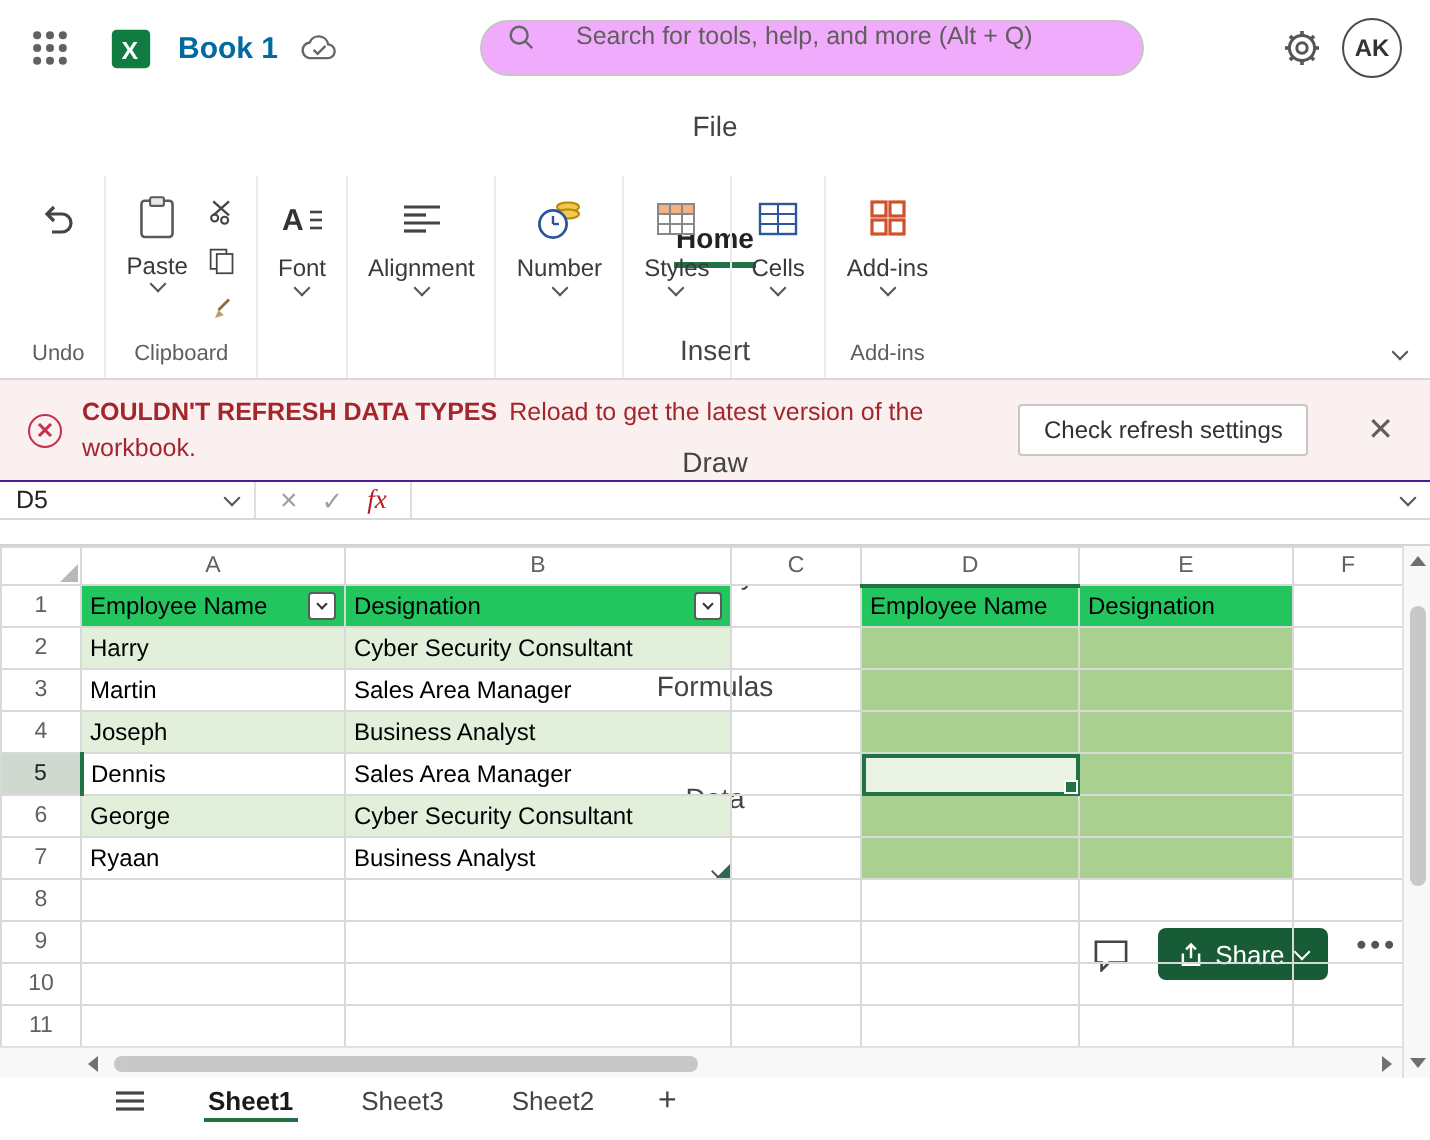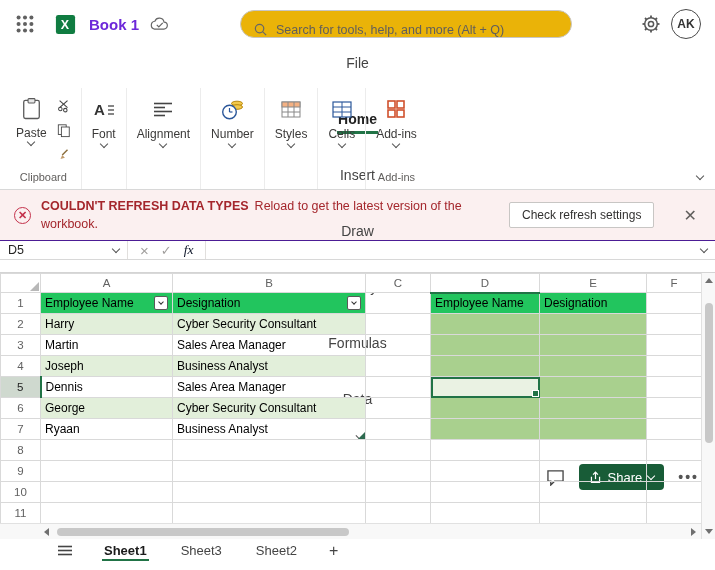--- a/index.html
+++ b/index.html
@@ -2,34 +2,34 @@
 <html><head>
 <meta charset="utf-8">
 <style>
   * { margin:0; padding:0; box-sizing:border-box; }
   html,body { width:715px; height:570px; overflow:hidden; background:#fff;
     font-family:"Liberation Sans", sans-serif; color:#252423; font-size:13px; }
 
   
   .topbar { height:48px; display:flex; align-items:center; padding:0 14px; gap:10px; background:#fff; }
   .iconbtn { display:flex; align-items:center; justify-content:center; }
-  .wb-title { font-size:15px; font-weight:600; color:#6d28d9; margin-left:2px; }
+  .wb-title { font-size:15px; font-weight:600; color:#0369a1; margin-left:2px; }
   .searchbar { width:332px; height:28px; border:1px solid #c8c6c4; border-radius:14px;
-    display:flex; align-items:flex-end; gap:8px; padding:0 12px; margin:0 auto; background:#eab308; }
+    display:flex; align-items:flex-start; gap:20px; padding:0 12px; margin:0 auto; background:#f0abfc; }
   .searchbar input { border:none; outline:none; flex:1; font-size:12.5px; color:#444;
     font-family:inherit; background:transparent; }
   .searchbar input::placeholder { color:#605e5c; }
   .avatar { width:30px; height:30px; border-radius:50%; border:1.5px solid #4a4a4a;
     display:flex; align-items:center; justify-content:center; font-size:12px; font-weight:600; color:#333; }
 
   
   .menubar { height:34px; display:flex; align-items:center; padding:0 16px; gap:26px; font-size:14px; color:#444;flex-direction:column; }
   .menu-item { padding:7px 1px; cursor:default; }
   .menu-item.active { font-weight:700; color:#222; box-shadow:inset 0 -3px 0 #217346; }
-  .menu-right { margin-left:auto; display:flex; align-items:center; gap:14px; }
+  .menu-right { margin-left:auto; display:flex; gap:14px; }
   .share-btn { background:#185C37; color:#fff; height:26px; border-radius:4px;
     display:flex; align-items:center; gap:6px; padding:0 10px; font-size:13px; border:none; font-family:inherit; }
   .chev { display:inline-block; width:6px; height:6px; border-right:1.4px solid #555;
     border-bottom:1.4px solid #555; transform:rotate(45deg); margin-top:-3px; }
   .chev.white { border-color:#fff; }
   .dots { color:#555; letter-spacing:2px; font-size:14px; font-weight:700; }
 
   
   .ribbon { height:108px; display:flex; border-bottom:1px solid #d8d8d8; padding:6px 6px 0; position:relative; }
   .rgroup { display:flex; flex-direction:column; align-items:center; border-right:1px solid #ececec; padding:2px 10px; }
@@ -52,21 +52,21 @@
   .notif-close { margin-left:auto; color:#605e5c; font-size:16px; padding:0 4px; }
 
   
   .fbar { height:20px; display:flex; align-items:stretch; border-top:1px solid #4c1d95;
     border-bottom:1px solid #d8d8d8; font-size:12.5px; }
   .namebox { width:128px; display:flex; align-items:center; padding:0 8px; border-right:1px solid #e1dfdd; gap:8px; }
   .namebox .nb-val { flex:1; color:#252423; }
   .fx-tools { display:flex; align-items:center; gap:12px; padding:0 12px; border-right:1px solid #e1dfdd; }
   .fx-x { color:#a19f9d; font-size:15px; line-height:1; }
   .fx-check { color:#a19f9d; font-size:13px; line-height:1; }
-  .fx-fx { font-style:italic; font-family:"Liberation Serif", serif; color:#0f172a; font-size:13.5px; }
+  .fx-fx { font-style:italic; font-family:"Liberation Serif", serif; color:#b91c1c; font-size:13.5px; }
   .fbar input { flex:1; border:none; outline:none; padding:0 8px; font-family:inherit; font-size:12.5px; }
   .fbar-chev { display:flex; align-items:center; padding:0 8px; }
   .spacer { height:12px; }
 
   
   .sheet-region { position:relative; height:266px; border-top:1px solid #d4d4d4; }
   table.grid { border-collapse:collapse; table-layout:fixed; width:701px; font-size:12px; color:#000; }
   .grid th, .grid td { border:1px solid #d9d9d9; height:21px; padding:0 4px; font-weight:400;
     text-align:left; white-space:nowrap; overflow:hidden; }
   .grid tr.hdr th { height:19px; background:#ffffff; color:#616161; text-align:center;
@@ -198,20 +198,31 @@
         <path d="M3 7 v7 h10 v-7" stroke="#fff" stroke-width="1.5" fill="none"></path>
       </svg>
       <span>Share</span>
       <span class="chev white"></span>
     </button>
     <span class="dots">•••</span>
   </div>
 </div>
 
 <div class="ribbon">
+  <div class="rgroup">
+    <div class="gmain">
+      <span class="ricon">
+        <svg width="20" height="19" viewBox="0 0 20 19">
+            <path d="M5 7 H12 a4.5 4.5 0 0 1 0 9 H7" fill="none" stroke="#444" stroke-width="1.6"></path>
+            <path d="M8 3.5 L4.5 7 L8 10.5" fill="none" stroke="#444" stroke-width="1.6"></path>
+          </svg>
+      </span>
+    </div>
+    <div class="glabel">Undo</div>
+  </div>
 
   <div class="rgroup">
     <div class="gmain">
       <div class="clip-row">
         <div style="display:flex;flex-direction:column;align-items:center;gap:2px;">
           <span class="ricon">
             <svg width="19" height="24" viewBox="0 0 22 26">
                 <rect x="2" y="3" width="18" height="21" rx="2" fill="#fff" stroke="#5a5a5a" stroke-width="1.5"></rect>
                 <rect x="7" y="1" width="8" height="5" rx="1" fill="#e8e8e8" stroke="#5a5a5a" stroke-width="1.2"></rect>
               </svg>

